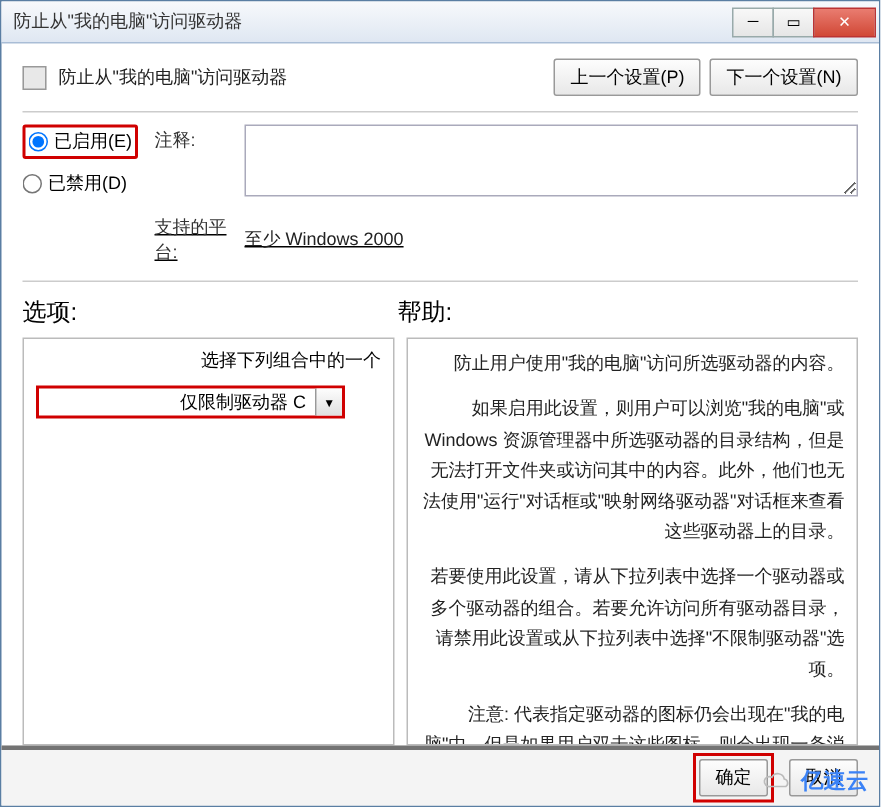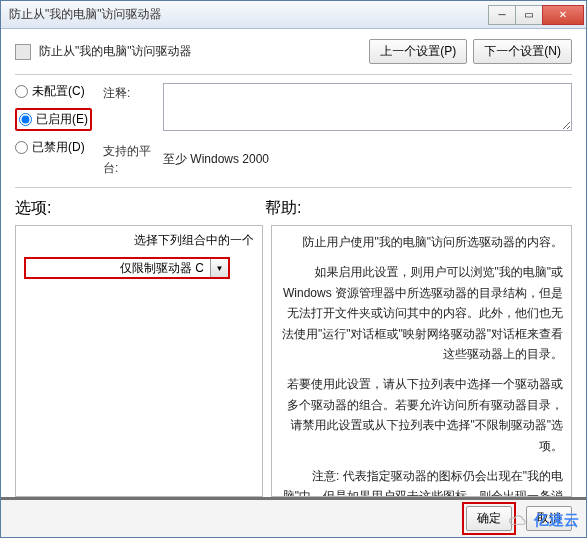--- a/index.html
+++ b/index.html
@@ -19,21 +19,21 @@
   .divider { height: 1px; background: #ccc; margin: 4px 0 8px 0; }
   .config-area { display: flex; }
   .radio-col { width: 88px; }
   .radio-row { display: flex; align-items: center; margin-bottom: 8px; font-size: 12px; }
   .radio-row input { margin-right: 4px; }
   .red-border { border: 2px solid #d00000; padding: 1px 2px; border-radius: 2px; display: inline-flex; align-items: center; }
   .right-col { flex: 1; display: flex; flex-direction: column; }
   .form-row { display: flex; align-items: flex-start; margin-bottom: 6px; }
   .form-label { width: 60px; padding-top: 2px; color: #333; font-size: 12px; }
   .comment-box { flex: 1; height: 48px; border: 1px solid #aab; background: #fff; }
-  .platform-row { display: flex; align-items: center; margin-top: 4px; }
+  .platform-row { display: flex; align-items: center; margin-top: 4px; text-decoration: underline; }
   .platform-text { font-size: 12px; color: #222; }
   .divider2 { height: 1px; background: #ccc; margin: 10px 0; }
   .mid-labels { display: flex; margin-bottom: 6px; font-size: 16px; }
   .mid-labels .left { width: 250px; }
   .mid-panels { display: flex; gap: 8px; height: 272px; text-align: right; }
   .panel { border: 1px solid #bbb; background: #fff; padding: 6px 8px; font-size: 12px; overflow: hidden; }
   .panel.options { width: 248px; }
   .panel.help { flex: 1; line-height: 1.7; color: #222; }
   .help p { margin-bottom: 10px; }
   .options-label { margin-bottom: 8px; }
@@ -64,24 +64,20 @@
       <div class="header-title">防止从"我的电脑"访问驱动器</div>
       <div class="nav-btns">
         <button class="btn"><span>上一个设置(P)</span></button>
         <button class="btn"><span>下一个设置(N)</span></button>
       </div>
     </div>
     <div class="divider"></div>
 
     <div class="config-area">
       <div class="radio-col">
-        <label class="radio-row">
-          <input type="radio" name="state" style="">
-          <span>未配置(C)</span>
-        </label>
         <div class="red-border">
           <label class="radio-row" style="margin-bottom:0">
             <input type="radio" name="state" checked="" style="">
             <span>已启用(E)</span>
           </label>
         </div>
         <label class="radio-row" style="margin-top:8px">
           <input type="radio" name="state" style="">
           <span>已禁用(D)</span>
         </label>

